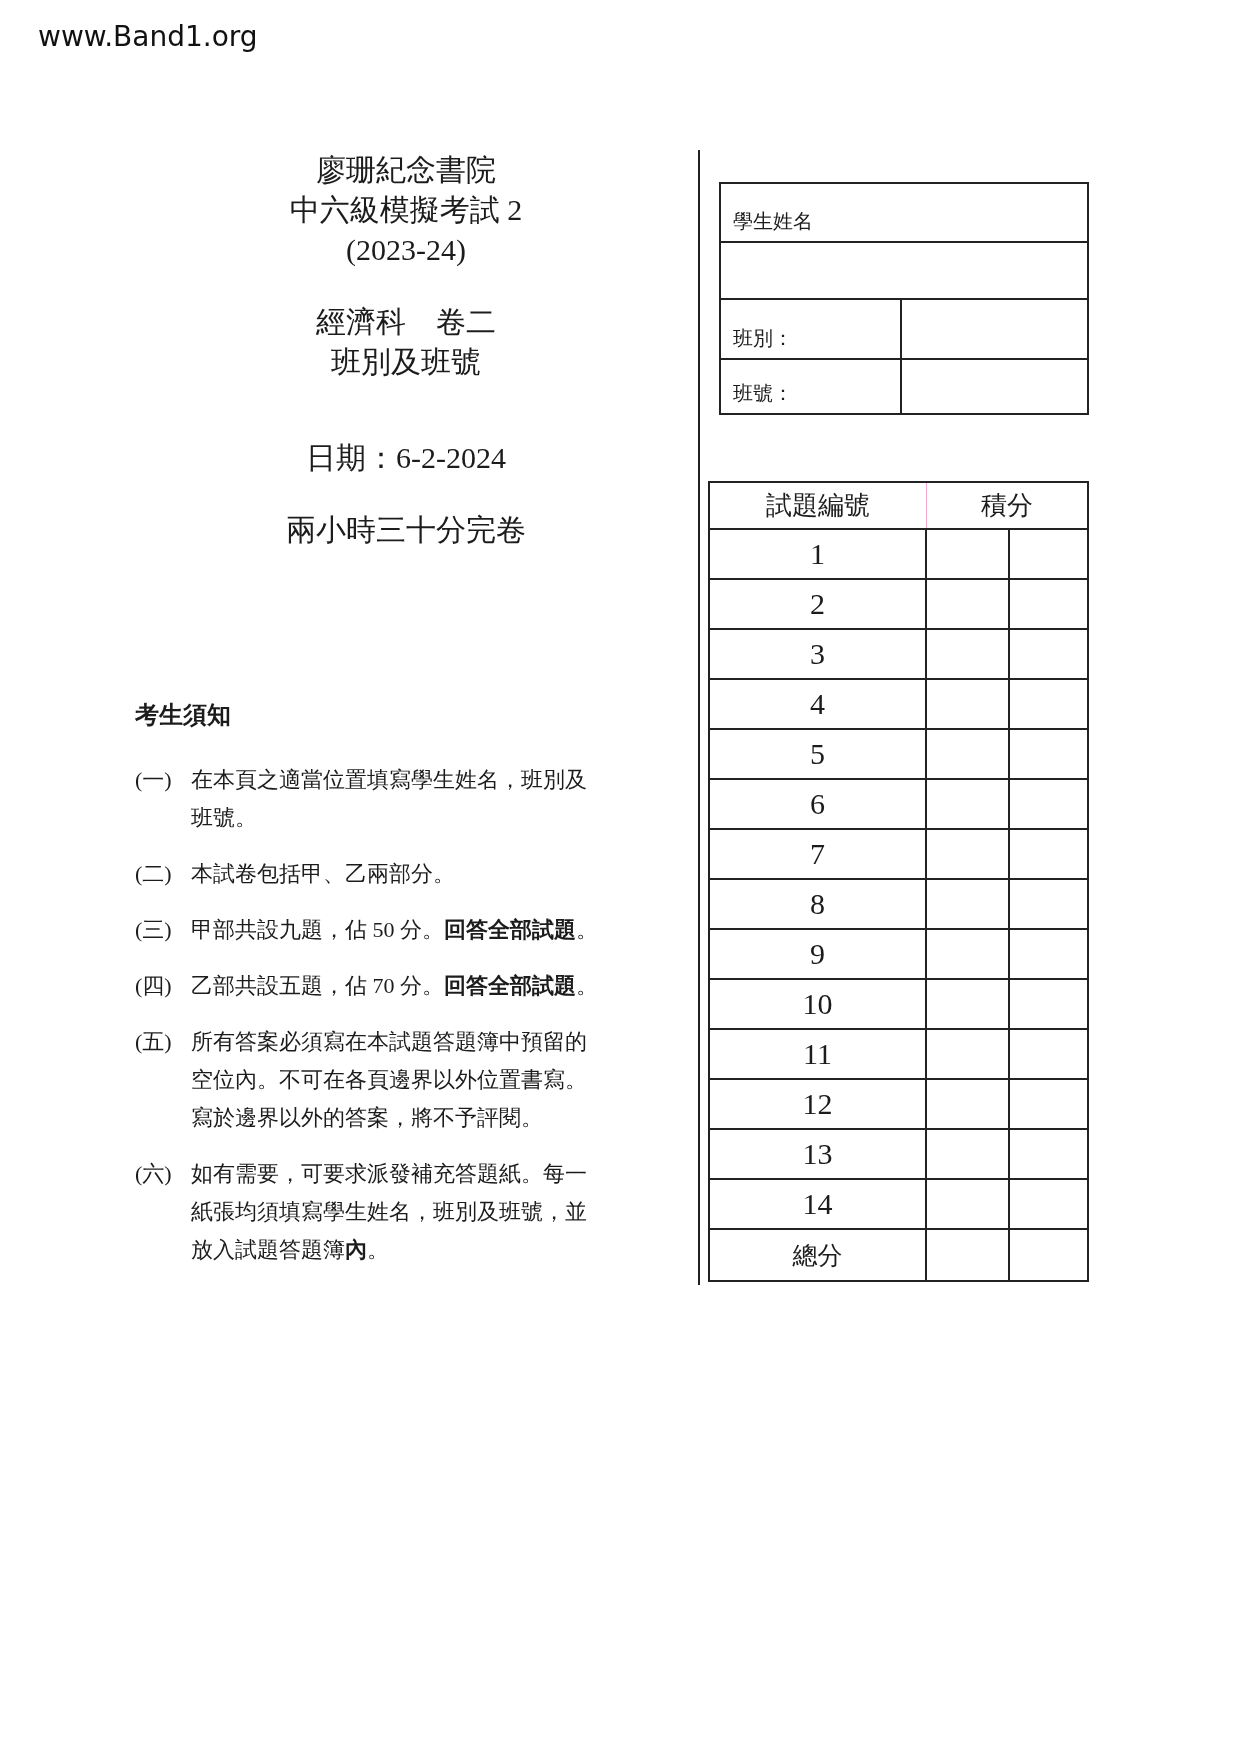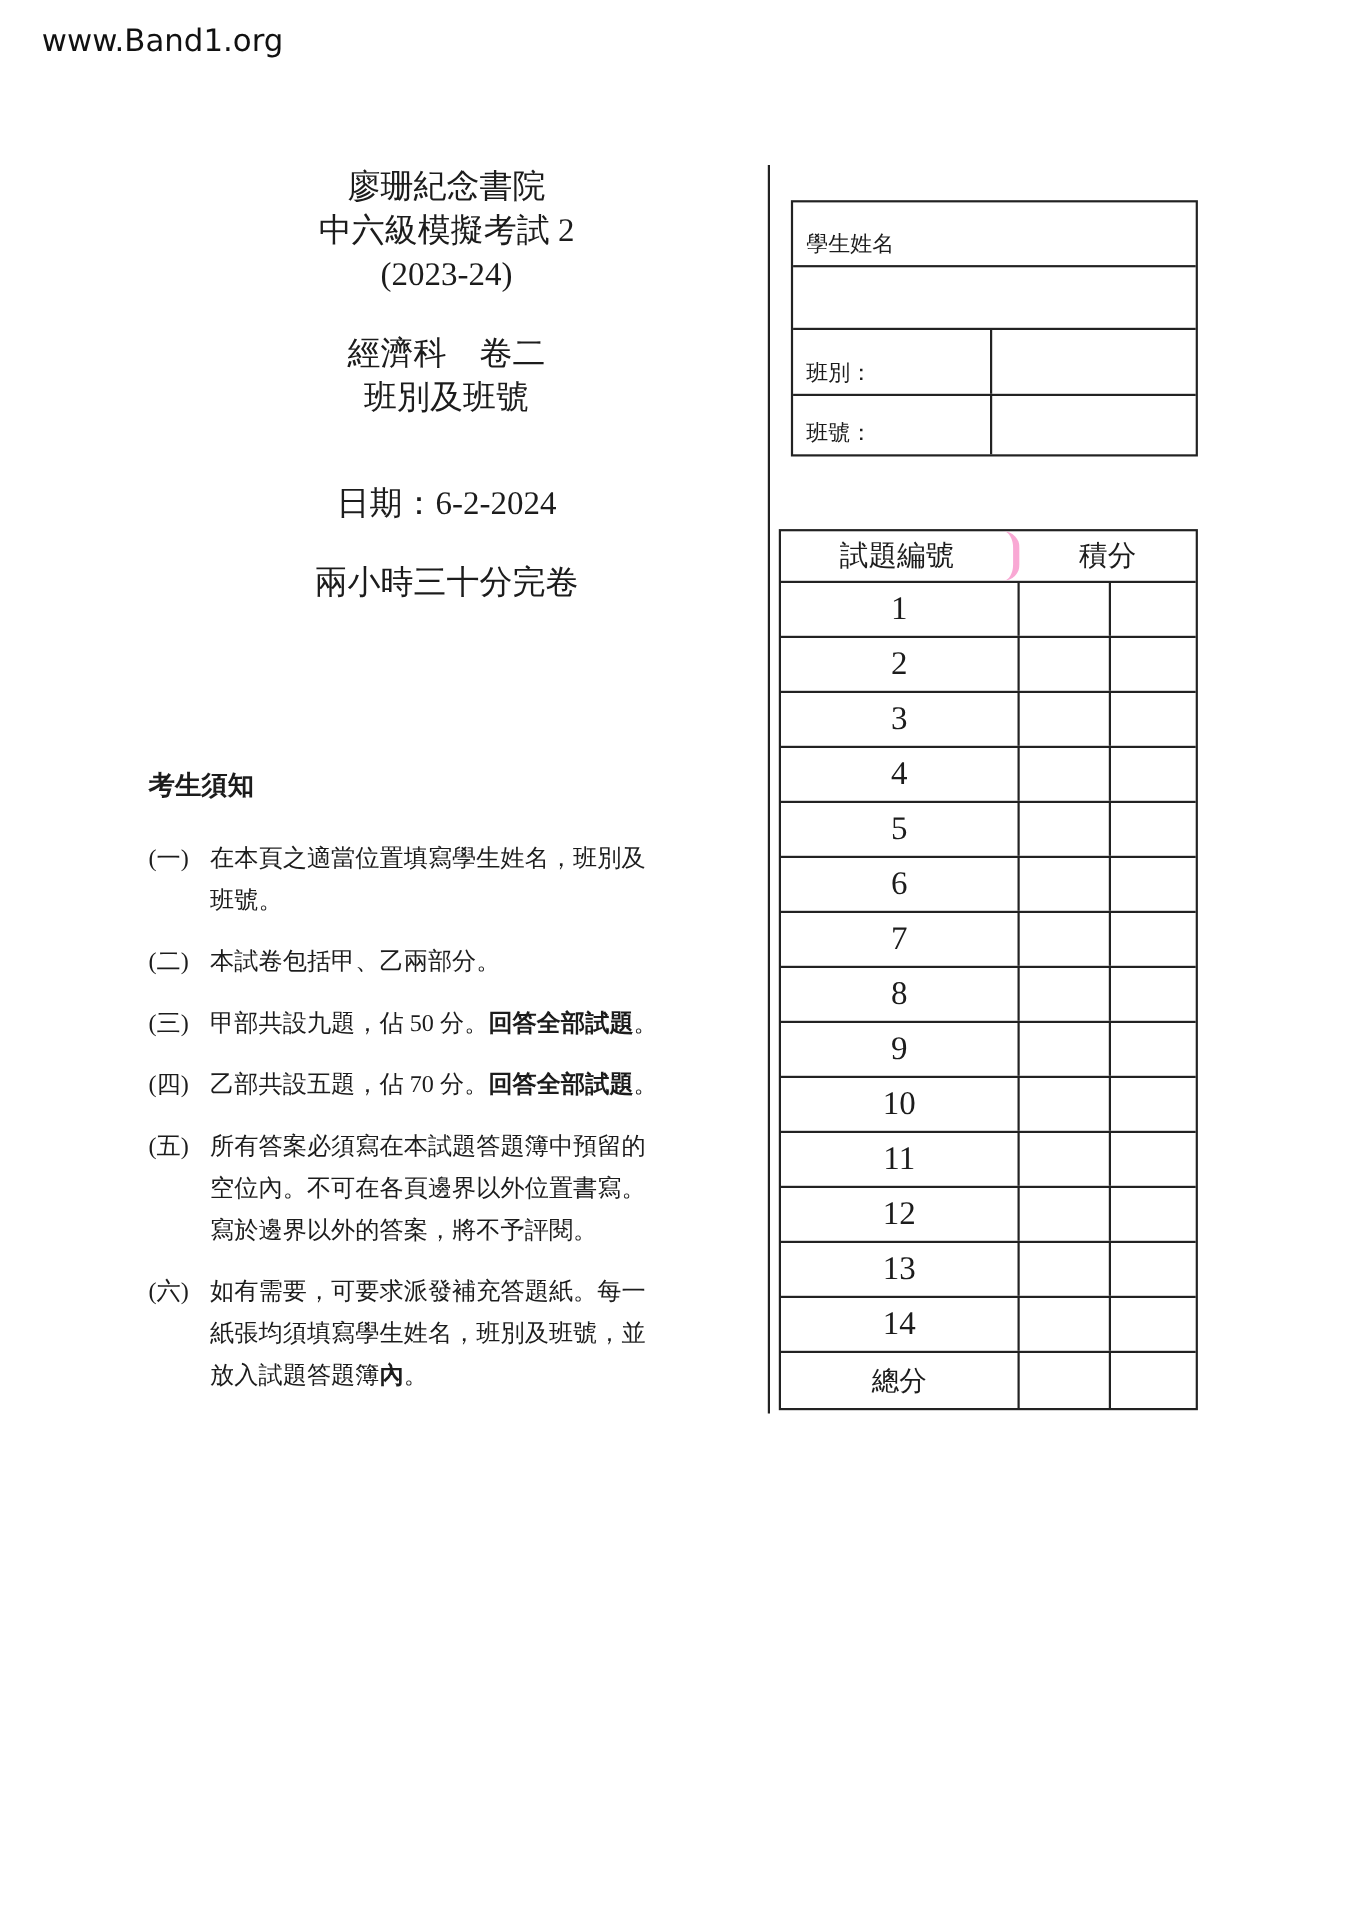--- a/index.html
+++ b/index.html
@@ -64,24 +64,23 @@
   .sb-right-cell{flex:1;}
   
   #score-table{
     position:absolute;left:708px;top:481px;width:381px;
     border:2px solid #222;box-sizing:border-box;
   }
   #score-header{
     display:flex;height:47px;border-bottom:2px solid #222;box-sizing:border-box;
   }
   .th-question{
-    flex:0 0 217px;border-right:6px solid #f9a8d4;box-sizing:border-box;
+    flex:0 0 217px;border-right:1px solid #f9a8d4;box-sizing:border-box;
     display:flex;align-items:center;justify-content:center;
     font-size:26px;
-    border-radius:15px;
   }
   .th-marks{
     flex:1;display:flex;align-items:center;justify-content:center;
     font-size:26px;
   }
   .trow{
     display:flex;height:50px;border-bottom:2px solid #222;box-sizing:border-box;
   }
   .trow:last-child{border-bottom:none;justify-content:center;}
   .tcell{box-sizing:border-box;}

